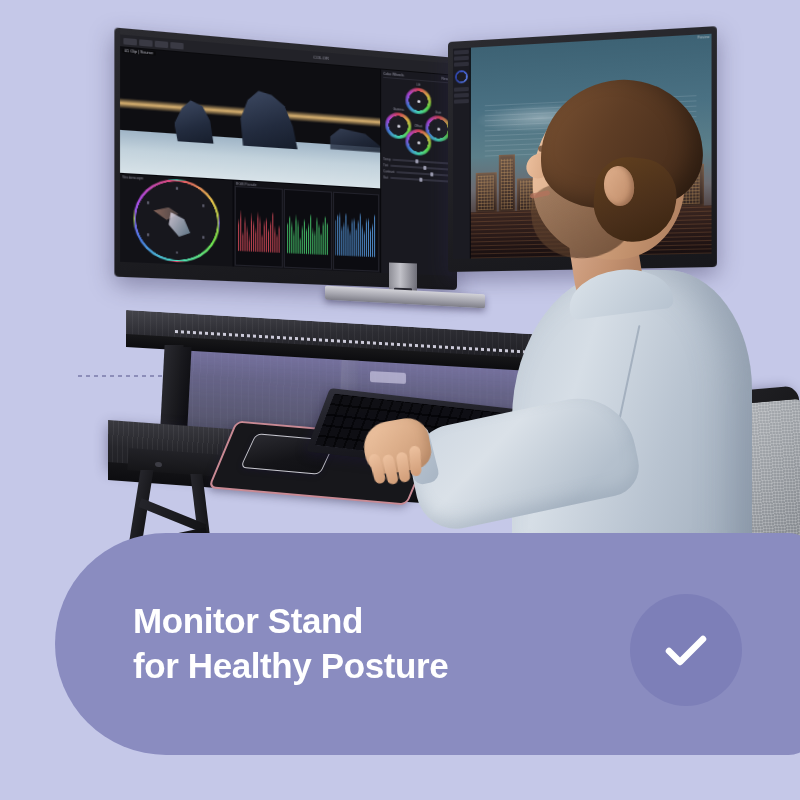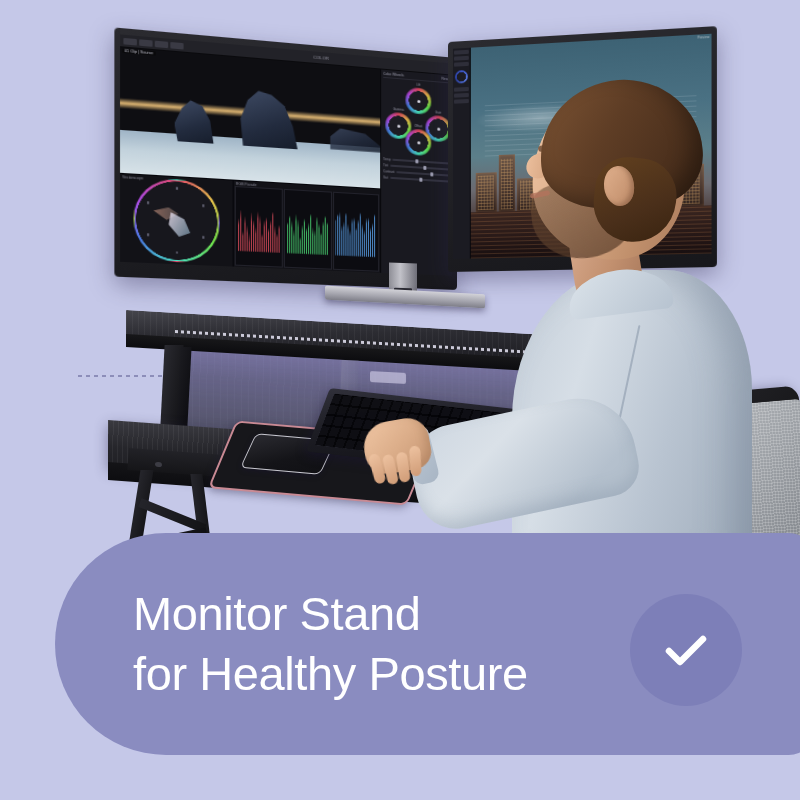--- a/index.html
+++ b/index.html
@@ -744,22 +744,22 @@
     height: 222px;
     background: #8a8cc0;
     border-radius: 118px 28px 28px 118px;
     display: flex;
     align-items: center;
     box-sizing: border-box;
     padding: 0 0 0 78px;
   }
   #banner-text {
     color: #ffffff;
-    font-size: 47px;
-    font-weight: normal;
+    font-size: 35px;
+    font-weight: bold;
     line-height: 1.28;
     letter-spacing: -0.4px;
     white-space: pre-line;
   }
   #check-badge {
     position: absolute;
     left: 630px;
     top: 594px;
     width: 112px;
     height: 112px;

